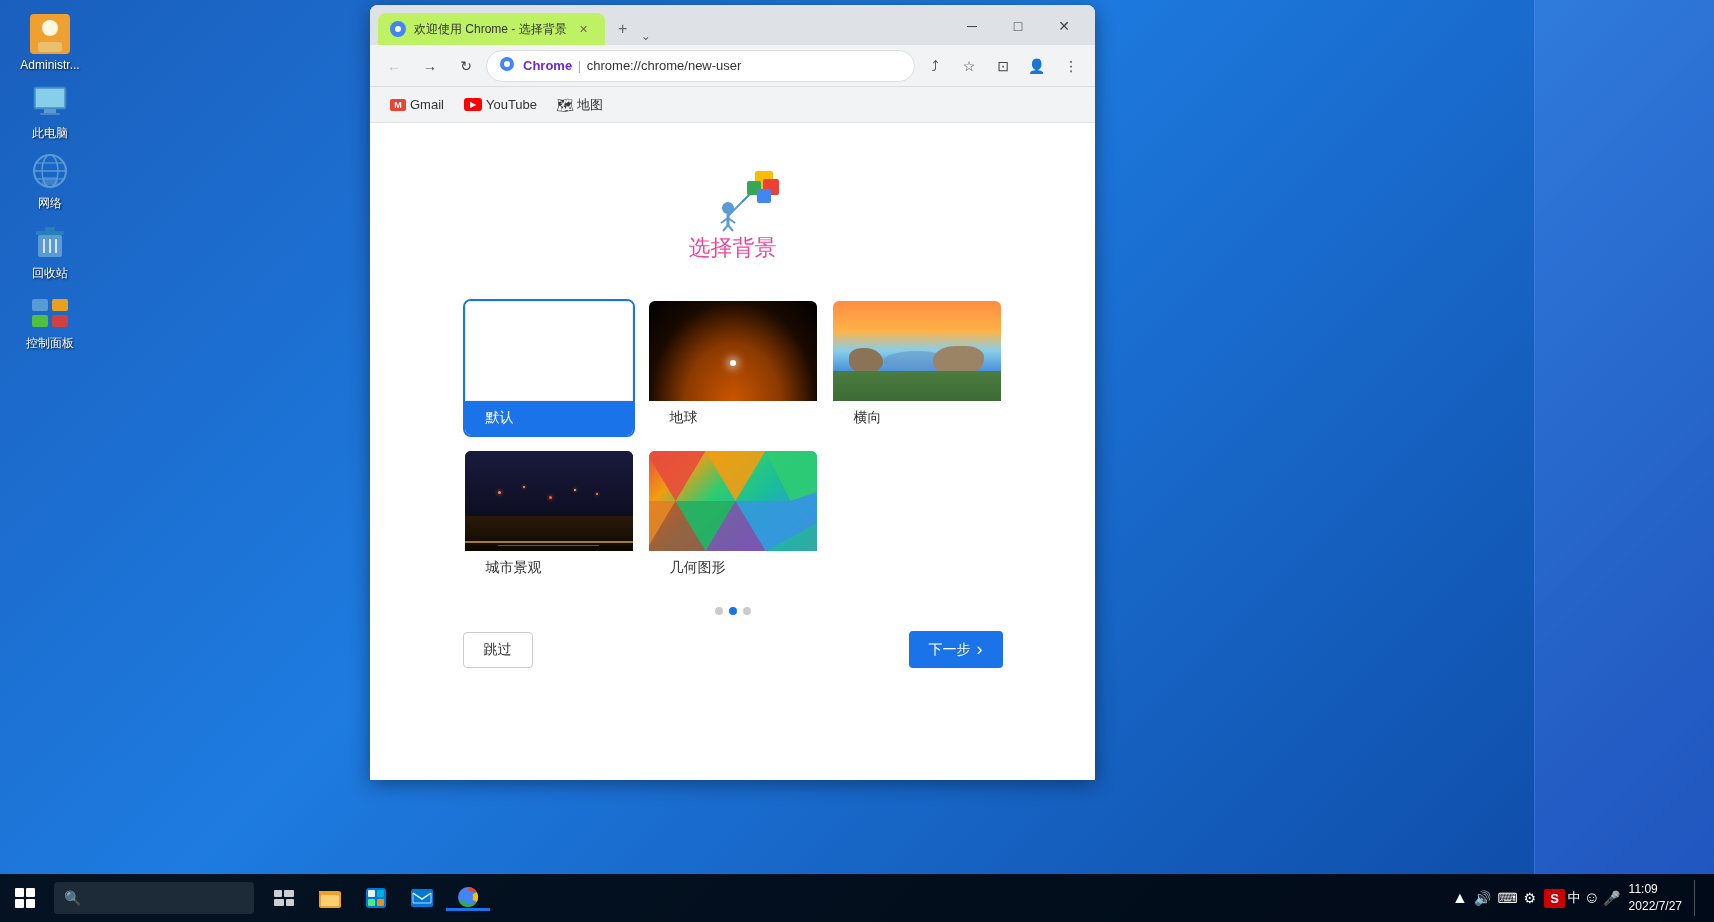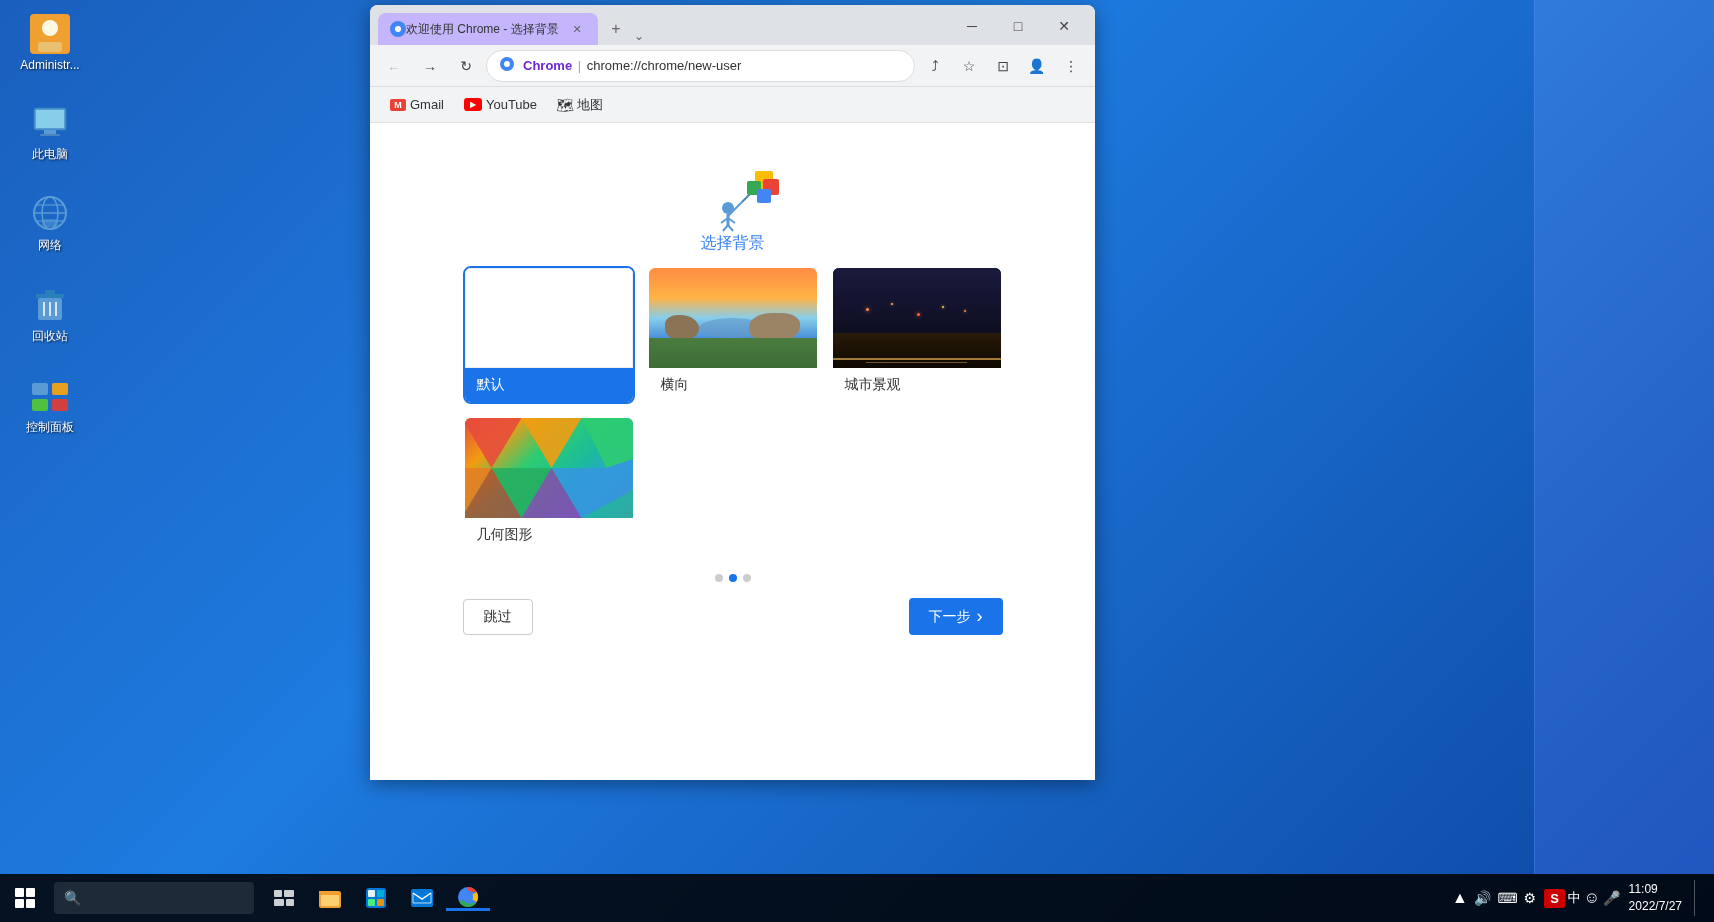--- a/index.html
+++ b/index.html
@@ -82,21 +82,21 @@
       line-height: 1.4;
     }
 
     
     .desktop-icons {
       position: absolute;
       top: 10px;
       left: 10px;
       display: flex;
       flex-direction: column;
-      gap: 22px;
+      gap: 1px;
     }
     .desktop-icon {
       width: 80px;
       display: flex;
       flex-direction: column;
       align-items: center;
       gap: 4px;
       cursor: pointer;
       padding: 4px;
       border-radius: 4px;
@@ -136,25 +136,26 @@
       height: 40px;
       background: #dee1e6;
       border-radius: 8px 8px 0 0;
       display: flex;
       align-items: flex-end;
       padding: 0 8px;
       user-select: none;
     }
     .browser-tab {
       height: 32px;
-      background: #c4b5fd;
+      background: #bef264;
       border-radius: 8px 8px 0 0;
       display: flex;
       align-items: center;
       padding: 0 12px;
+      gap: 8px;
       min-width: 220px;
       font-size: 12px;
       color: #333;
     }
     .browser-tab-favicon {
       width: 16px;
       height: 16px;
       border-radius: 50%;
       background: #4285f4;
       display: flex;
@@ -298,23 +299,23 @@
       background: white;
       overflow-y: auto;
       display: flex;
       flex-direction: column;
       align-items: center;
       padding: 20px;
     }
 
     
     .page-title {
-      font-size: 16px;
-      color: #3b82f6;
-      margin-bottom: 12px;
+      font-size: 22px;
+      color: #ec4899;
+      margin-bottom: 36px;
       font-weight: 400;
     }
 
     
     .bg-grid {
       display: grid;
       grid-template-columns: repeat(3, 1fr);
       gap: 12px;
       width: 540px;
       margin-bottom: 20px;
@@ -323,21 +324,21 @@
       border-radius: 8px;
       overflow: hidden;
       border: 2px solid transparent;
       cursor: pointer;
       transition: border-color 0.2s;
     }
     .bg-card.selected {
       border-color: #1a73e8;
     }
     .bg-card-label {
-      padding: 8px 12px;
+      padding: 8px 21px;
       font-size: 14px;
       color: #333;
       background: white;
     }
     .bg-card.selected .bg-card-label {
       background: #1a73e8;
       color: white;
     }
 
     
@@ -632,20 +633,24 @@
 
       <h1 class="page-title">选择背景</h1>
 
       <div class="bg-grid">
 
         <div class="bg-card selected">
           <div class="bg-default"></div>
           <div class="bg-card-label">默认</div>
         </div>
 
+        <div class="bg-card">
+          <div class="bg-earth"></div>
+          <div class="bg-card-label">地球</div>
+        </div>
 
         <div class="bg-card">
           <div class="bg-landscape">
 
             <div style="position:absolute;bottom:30%;left:30%;width:40%;height:20%;background:rgba(100,150,200,0.6);border-radius:50%;"></div>
 
             <div style="position:absolute;bottom:28%;left:10%;width:20%;height:25%;background:#8b7355;border-radius:40% 60% 50% 50%;"></div>
             <div style="position:absolute;bottom:25%;left:60%;width:30%;height:30%;background:#9b8365;border-radius:50% 40% 60% 50%;"></div>
 
             <div style="position:absolute;bottom:0;left:0;width:100%;height:30%;background:linear-gradient(180deg,#4a7c3f 0%,#3d6b35 100%);"></div>

